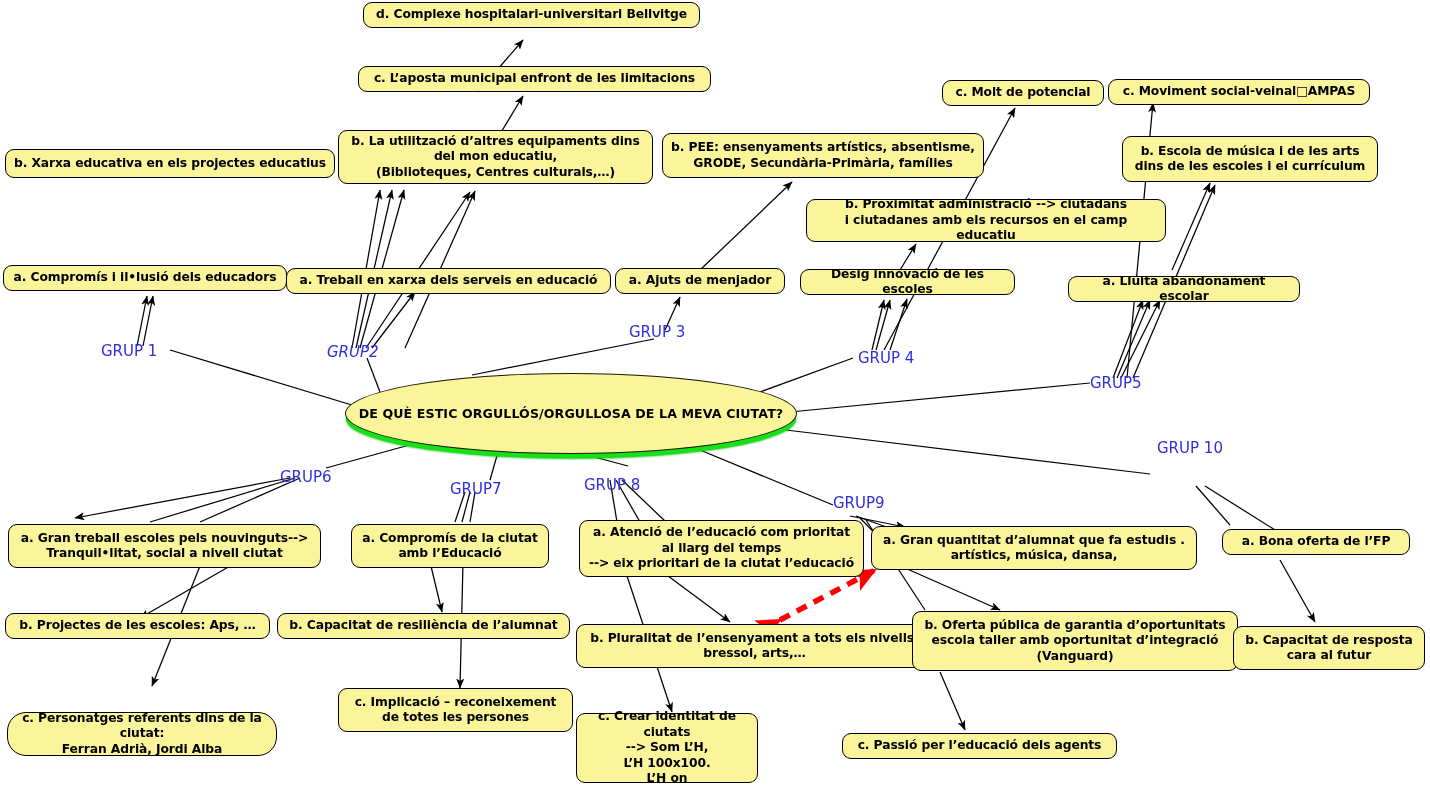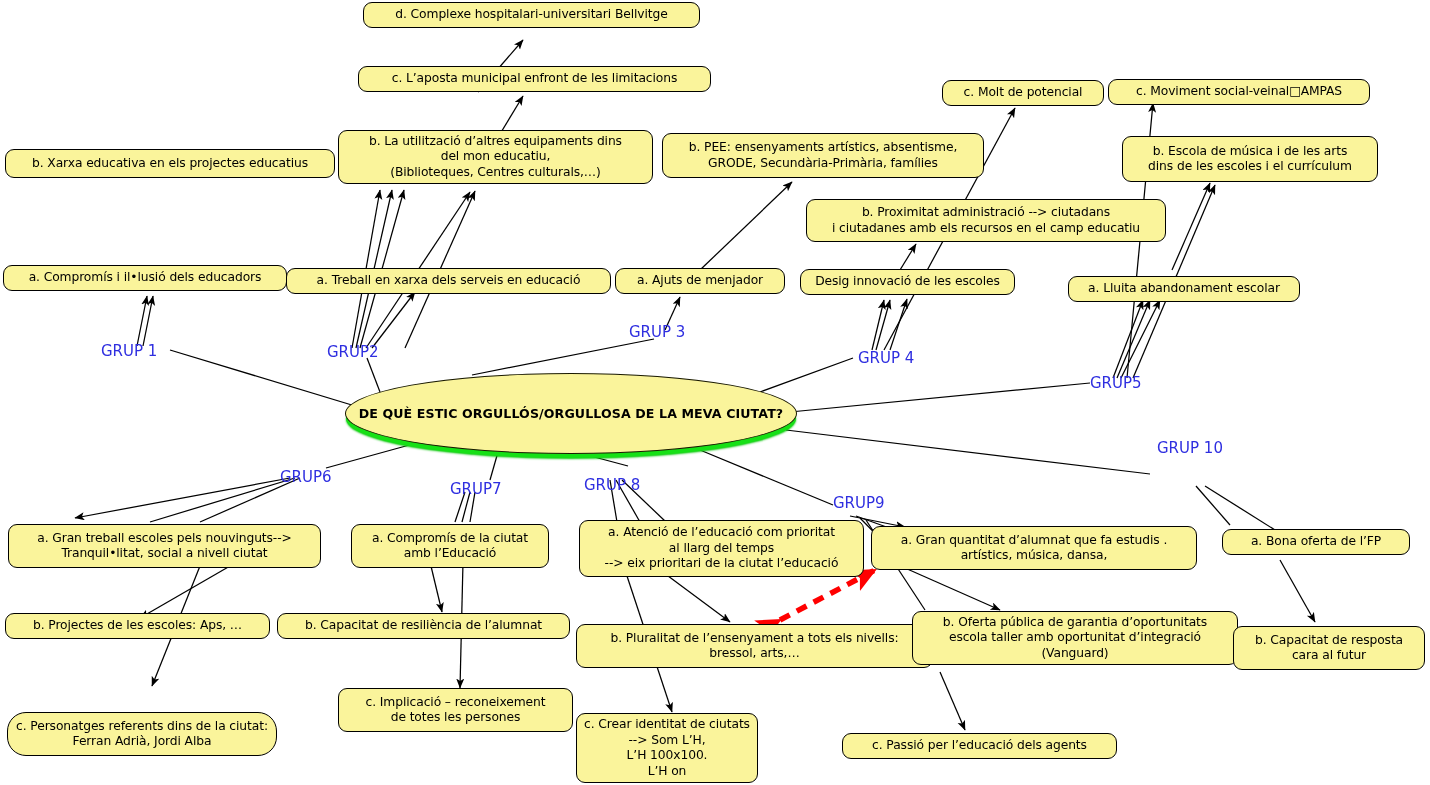--- a/index.html
+++ b/index.html
@@ -10,21 +10,21 @@
   #canvas{position:absolute;left:0;top:0;width:1430px;height:785px;}
   #edges{position:absolute;left:0;top:0;width:1430px;height:785px;pointer-events:none;}
 
   .node{
     position:absolute;
     box-sizing:border-box;
     background:#FAF49B;
     border:1.6px solid #000000;
     border-radius:9px;
     color:#000000;
-    font-weight:normal;
+    font-weight:bold;
     font-size:12.3px;
     line-height:15.5px;
     text-align:center;
     display:flex;
     align-items:center;
     justify-content:center;
     padding:2px 7px;
     white-space:pre-line;
     letter-spacing:-0.1px;
   }
@@ -150,21 +150,21 @@
 
       <path d="M1280,560 L1315,622" marker-end="url(#ah)"></path>
     </g>
 
     <g>
       <path d="M780,620 L875,570" stroke="#FF0000" stroke-width="5.5" fill="none" stroke-dasharray="11,8" marker-end="url(#ahr)" marker-start="url(#ahr)"></path>
     </g>
   </svg>
 
   <div class="grup" style="left:101px;top:343px;">GRUP 1</div>
-  <div class="grup" style="left:327px;top:344px;">GRUP2</div>
+  <div class="grup" style="left:327px;top:344px;font-style:italic;">GRUP2</div>
   <div class="grup" style="left:629px;top:324px;">GRUP 3</div>
   <div class="grup" style="left:858px;top:350px;">GRUP 4</div>
   <div class="grup" style="left:1090px;top:375px;">GRUP5</div>
   <div class="grup" style="left:280px;top:469px;">GRUP6</div>
   <div class="grup" style="left:450px;top:481px;">GRUP7</div>
   <div class="grup" style="left:584px;top:477px;">GRUP 8</div>
   <div class="grup" style="left:833px;top:495px;">GRUP9</div>
   <div class="grup" style="left:1157px;top:440px;">GRUP 10</div>
 
   <div class="ellipse">
@@ -199,21 +199,21 @@
 al llarg del temps
 --&gt; eix prioritari de la ciutat l’educació</span></div>
   <div class="node" style="left:871px;top:526px;width:326px;height:44px;"><span class="lbl">a.    Gran quantitat d’alumnat que fa estudis .
 artístics, música, dansa,</span></div>
   <div class="node" style="left:1222px;top:529px;width:188px;height:26px;"><span class="lbl">a.    Bona oferta de l’FP</span></div>
 
   <div class="node" style="left:5px;top:613px;width:265px;height:26px;"><span class="lbl">b.    Projectes de les escoles: Aps, …</span></div>
   <div class="node" style="left:277px;top:613px;width:293px;height:26px;"><span class="lbl">b.    Capacitat de resiliència de l’alumnat</span></div>
   <div class="node" style="left:576px;top:624px;width:357px;height:44px;"><span class="lbl">b.    Pluralitat de l’ensenyament a tots els nivells:
 bressol, arts,…</span></div>
-  <div class="node" style="left:912px;top:611px;width:326px;height:54px;"><span class="lbl">b.    Oferta pública de garantia d’oportunitats
+  <div class="node" style="left:912px;top:611px;width:326px;height:60px;"><span class="lbl">b.    Oferta pública de garantia d’oportunitats
 escola taller amb oportunitat d’integració
 (Vanguard)</span></div>
   <div class="node" style="left:1233px;top:626px;width:192px;height:44px;"><span class="lbl">b.    Capacitat de resposta
 cara al futur</span></div>
 
   <div class="node" style="left:7px;top:712px;width:270px;height:44px;border-radius:19px;"><span class="lbl">c.    Personatges referents dins de la ciutat:
 Ferran Adrià, Jordi Alba</span></div>
   <div class="node" style="left:338px;top:688px;width:235px;height:44px;"><span class="lbl">c.    Implicació – reconeixement
 de totes les persones</span></div>
   <div class="node" style="left:576px;top:713px;width:182px;height:70px;"><span class="lbl">c.    Crear identitat de ciutats

